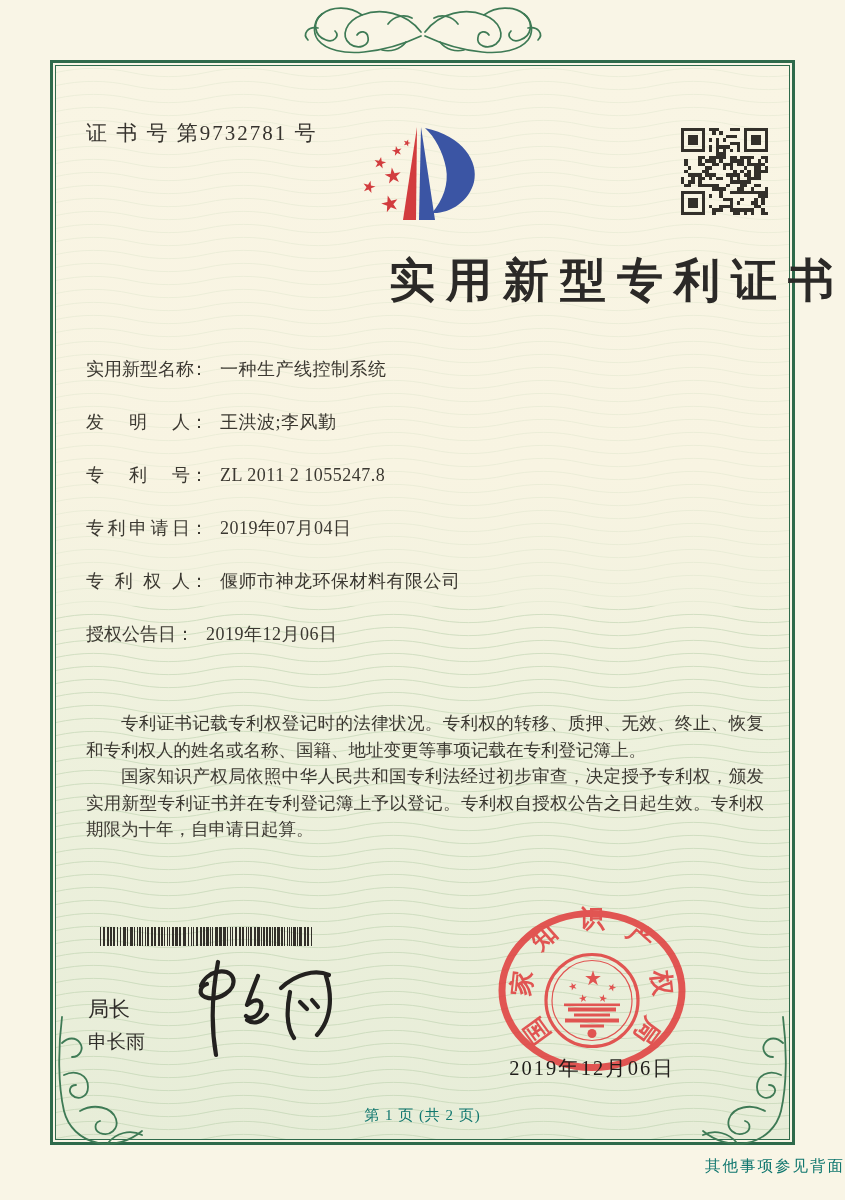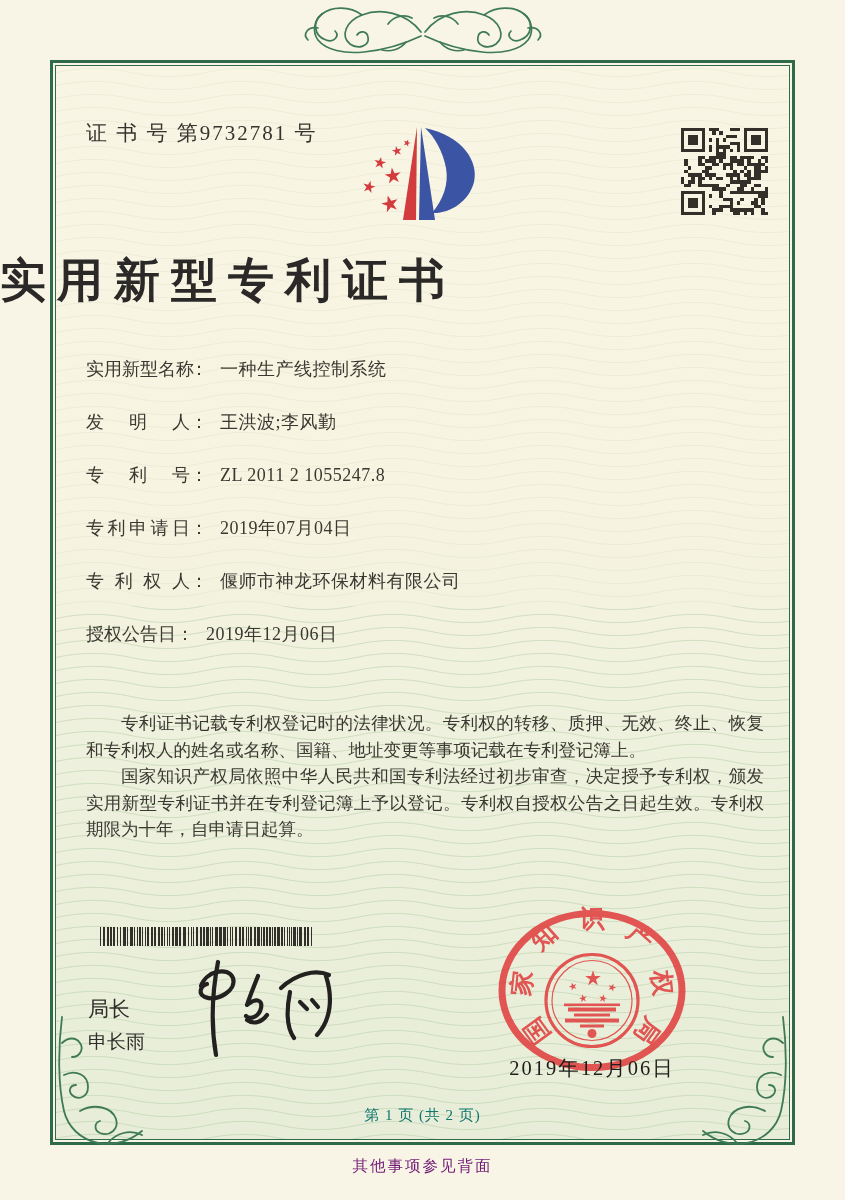--- a/index.html
+++ b/index.html
@@ -24,21 +24,21 @@
     position:absolute;left:56px;top:66px;width:733px;height:1073px;
     background:linear-gradient(180deg,#f9f5e4 0%,#f8f4e2 38%,#eef1dd 62%,#e7edd8 100%);
   }
   .guilloche{position:absolute;left:56px;top:66px;}
   .deco{position:absolute;}
   
   .cert-no{position:absolute;left:86px;top:119px;font-size:21px;letter-spacing:2px;color:#36332e;}
   .qr{position:absolute;left:681px;top:128px;width:87px;height:87px;}
   .logo{position:absolute;left:345px;top:110px;}
   .title{
-    position:absolute;left:0;top:250px;width:100%;text-align:left;
+    position:absolute;left:0;top:250px;width:100%;text-align:right;
     font-size:46px;font-weight:700;letter-spacing:11px;color:#2b2927;
   }
   
   .fields{position:absolute;left:86px;top:356px;width:690px;font-size:18px;color:#3b3831;}
   .frow{height:26px;line-height:26px;margin-bottom:27px;white-space:nowrap;}
   .flabel{display:inline-block;width:104px;text-align:justify;text-align-last:justify;vertical-align:top;}
   .fcolon{display:inline-block;}
   .fvalue{display:inline-block;margin-left:12px;letter-spacing:0.5px;}
   .grant-second{position:absolute;left:320px;top:0;}
   
@@ -49,21 +49,21 @@
   
   .director-title{position:absolute;left:88px;top:995px;font-size:21px;font-family:"Liberation Sans","DejaVu Sans",sans-serif;color:#2e2c28;}
   .director-name{position:absolute;left:88px;top:1029px;font-size:19px;font-family:"Liberation Sans","DejaVu Sans",sans-serif;color:#2e2c28;}
   .signature{position:absolute;left:188px;top:956px;}
   
   .seal{position:absolute;left:492px;top:903px;}
   .seal-char{font-size:25px;font-weight:700;fill:var(--seal-red);font-family:"Liberation Serif","DejaVu Serif",serif;}
   .seal-date{position:absolute;left:480px;top:1054px;width:224px;text-align:center;font-size:20.5px;letter-spacing:2px;color:#1f1d1a;}
   
   .page-num{position:absolute;left:50px;top:1106px;width:745px;text-align:center;font-size:15px;letter-spacing:1px;color:#0f766e;}
-  .back-note{position:absolute;left:0;top:1156px;width:100%;text-align:center;font-size:15.5px;letter-spacing:2px;color:#701a75;}
+  .back-note{position:absolute;left:0;top:1156px;width:100%;text-align:right;font-size:15.5px;letter-spacing:2px;color:#0f766e;}
 </style>
 </head>
 <body>
 
 <div class="page">
 
   <div class="inner-bg"></div>
   <svg class="guilloche" width="733" height="1073" aria-hidden="true">
     <defs>
       <pattern id="wv" width="150" height="13" patternUnits="userSpaceOnUse">

